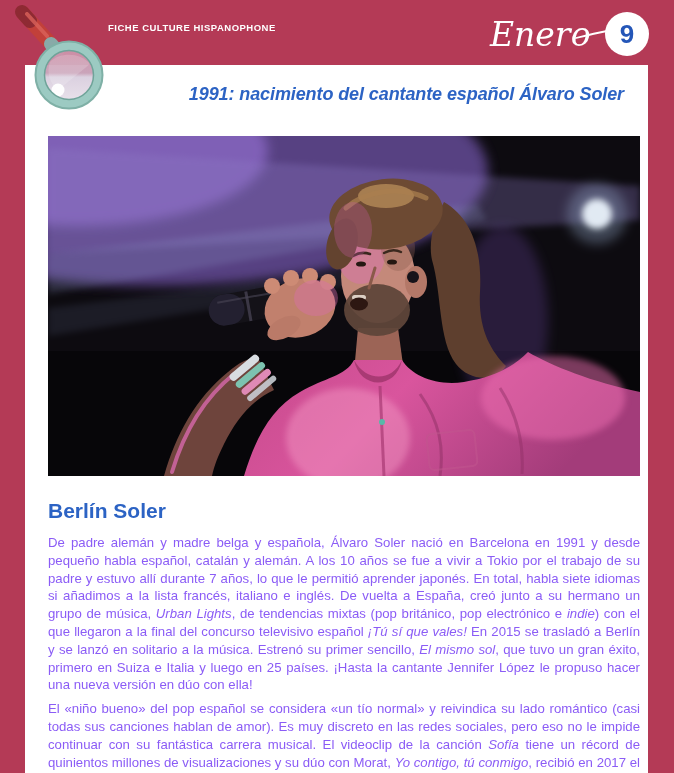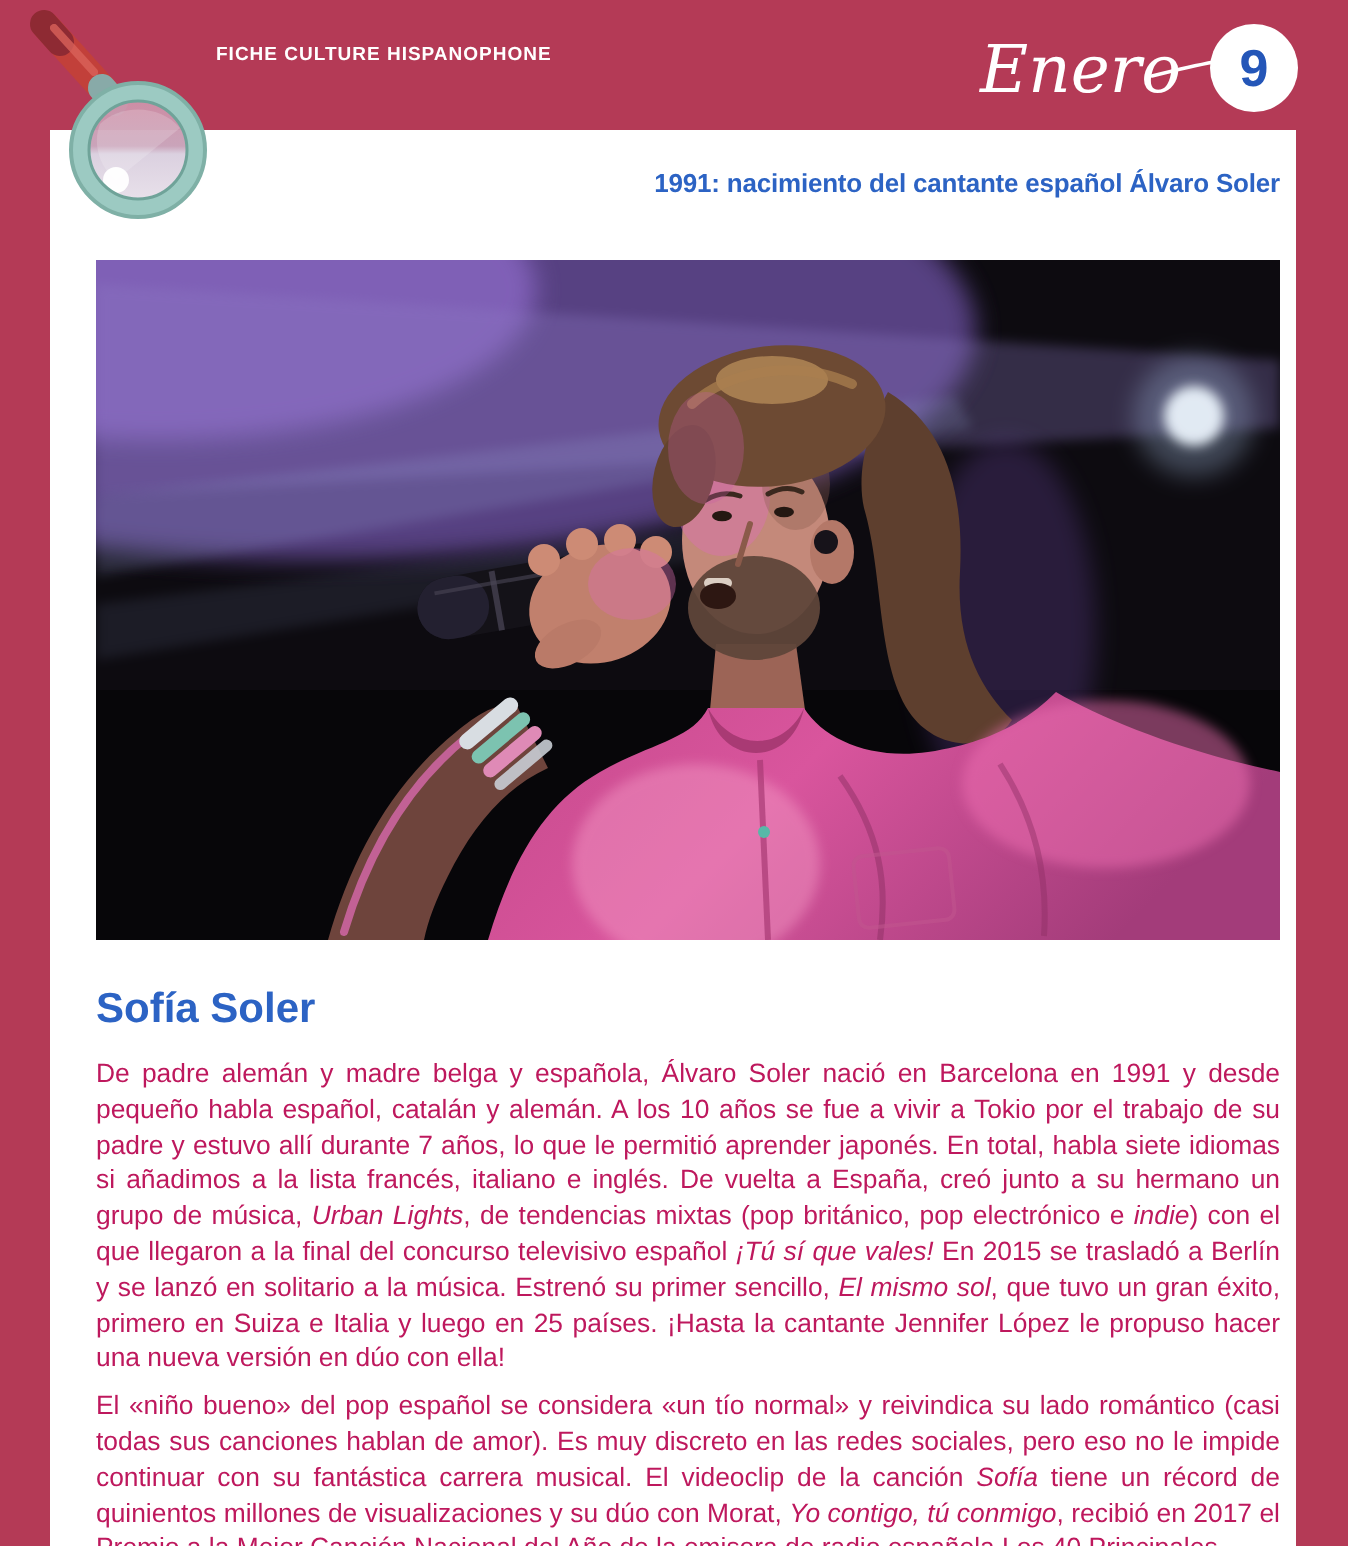--- a/index.html
+++ b/index.html
@@ -27,34 +27,34 @@
     font-family:"DejaVu Serif",serif;font-style:italic;font-weight:normal;
     fill:#ffffff;font-size:33px;
   }
   .day-badge{
     position:absolute;left:605px;top:12px;width:44px;height:44px;border-radius:50%;
     background:#ffffff;display:flex;align-items:center;justify-content:center;
     color:#2456b8;font-size:26px;font-weight:bold;z-index:4;
   }
   
   .headline{
-    margin:19px 8px 0 0;text-align:right;
-    color:#2c63c4;font-size:13px;font-weight:bold;letter-spacing:-.1px;
+    margin:19px 24px 0 0;text-align:right;
+    color:#2c63c4;font-size:18px;font-weight:bold;letter-spacing:-.1px;font-style:italic;
   }
   
   .photo{
     display:block;margin:31px 0 0 23px;width:592px;height:340px;
   }
   
   .article{width:592px;margin-left:23px;}
   .article h3{
     color:#2c63c4;font-size:21px;font-weight:bold;margin:23px 0 11px 0;letter-spacing:0;
   }
   .article p{
-    margin:0 0 6px 0;color:#be185d;font-size:13.2px;line-height:17.8px;
+    margin:0 0 6px 0;color:#8b5cf6;font-size:13.2px;line-height:17.8px;
     text-align:justify;
   }
   .article p em{font-style:italic;}
 </style>
 </head>
 <body>
 
 <div class="header-text">
   <div class="header-subtitle">FICHE CULTURE HISPANOPHONE</div>
 </div>
@@ -165,21 +165,21 @@
       <g transform="rotate(-40 202 240)">
         <rect x="185" y="226" width="36" height="8" rx="4" fill="#d8dde2"></rect>
         <rect x="185" y="236" width="36" height="7" rx="3.5" fill="#7cc3b0"></rect>
         <rect x="185" y="245" width="36" height="7" rx="3.5" fill="#df8ab6"></rect>
         <rect x="185" y="254" width="36" height="6" rx="3" fill="#c8cdd4" opacity="0.9"></rect>
       </g>
     </g>
   </svg>
 
   <div class="article">
-    <h3>Sofía Soler</h3>
+    <h3>Berlín Soler</h3>
     <p><span>De padre alemán y madre belga y española, Álvaro Soler nació en Barcelona en 1991 y desde pequeño habla español, catalán y alemán. A los 10 años se fue a vivir a Tokio por el trabajo de su padre y estuvo allí durante 7 años, lo que le permitió aprender japonés. En total, habla siete idiomas si añadimos a la lista francés, italiano e inglés. De vuelta a España, creó junto a su hermano un grupo de música, </span><em>Urban Lights</em><span>, de tendencias mixtas (pop británico, pop electrónico e </span><em>indie</em><span>) con el que llegaron a la final del concurso televisivo español </span><em>¡Tú sí que vales!</em><span> En 2015 se trasladó a Berlín y se lanzó en solitario a la música. Estrenó su primer sencillo, </span><em>El mismo sol</em><span>, que tuvo un gran éxito, primero en Suiza e Italia y luego en 25 países. ¡Hasta la cantante Jennifer López le propuso hacer una nueva versión en dúo con ella!</span></p>
     <p><span>El «niño bueno» del pop español se considera «un tío normal» y reivindica su lado romántico (casi todas sus canciones hablan de amor). Es muy discreto en las redes sociales, pero eso no le impide continuar con su fantástica carrera musical. El videoclip de la canción </span><em>Sofía</em><span> tiene un récord de quinientos millones de visualizaciones y su dúo con Morat, </span><em>Yo contigo, tú conmigo</em><span>, recibió en 2017 el Premio a la Mejor Canción Nacional del Año de la emisora de radio española Los 40 Principales.</span></p>
   </div>
 </div>
 
 <svg class="magnifier" viewBox="0 0 106 116">
 
   <line x1="17" y1="11" x2="46" y2="43" stroke="#c2403a" stroke-width="14" stroke-linecap="round"></line>
   <line x1="16" y1="10" x2="24" y2="19" stroke="#8e2a33" stroke-width="14" stroke-linecap="round"></line>
   <line x1="21" y1="12" x2="41" y2="34" stroke="#da625a" stroke-width="4" stroke-linecap="round" opacity="0.8"></line>

